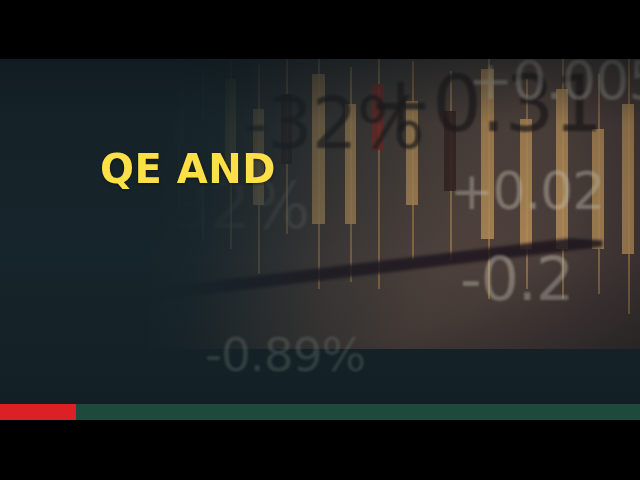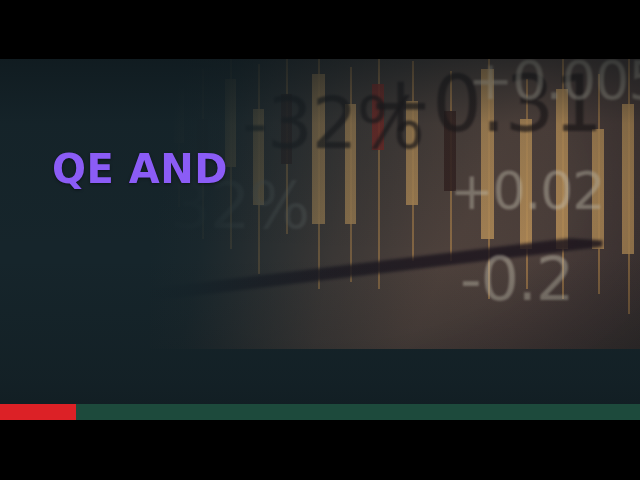--- a/index.html
+++ b/index.html
@@ -147,24 +147,25 @@
   #headline {
     position:absolute;
     left:52px; top:74px;
     z-index:20;
   }
   .headline-line {
     font-family:"DejaVu Sans", sans-serif;
     font-weight:bold;
     font-size:40px;
     line-height:72px;
-    color:#8b5cf6;
+    color:#fde047;
     letter-spacing:0.5px;
     white-space:nowrap;
     text-shadow:0 1px 3px rgba(0,0,0,0.45);
+    margin-left:48px;
   }
 
   
   #banner {
     position:absolute;
     left:0; top:345px;
     width:640px; height:75px;
     z-index:30;
     display:flex;
     align-items:stretch;
@@ -237,20 +238,21 @@
       <div class="num light" style="left:318px; top:0px;   font-size:54px;">+0.005</div>
       <div class="num light" style="left:300px; top:112px; font-size:52px;">+0.02</div>
       <div class="num light" style="left:310px; top:195px; font-size:60px;">-0.2</div>
 
       <div class="photo-vignette"></div>
     </div>
 
     <div class="tint"></div>
     <div class="tint-vert"></div>
 
+    <div class="ghost-pct">-0.89%</div>
 
     <div id="headline">
       <div class="headline-line">QE AND</div>
     </div>
 
     <div id="banner">
       <div id="flag">
         
         
       </div>

